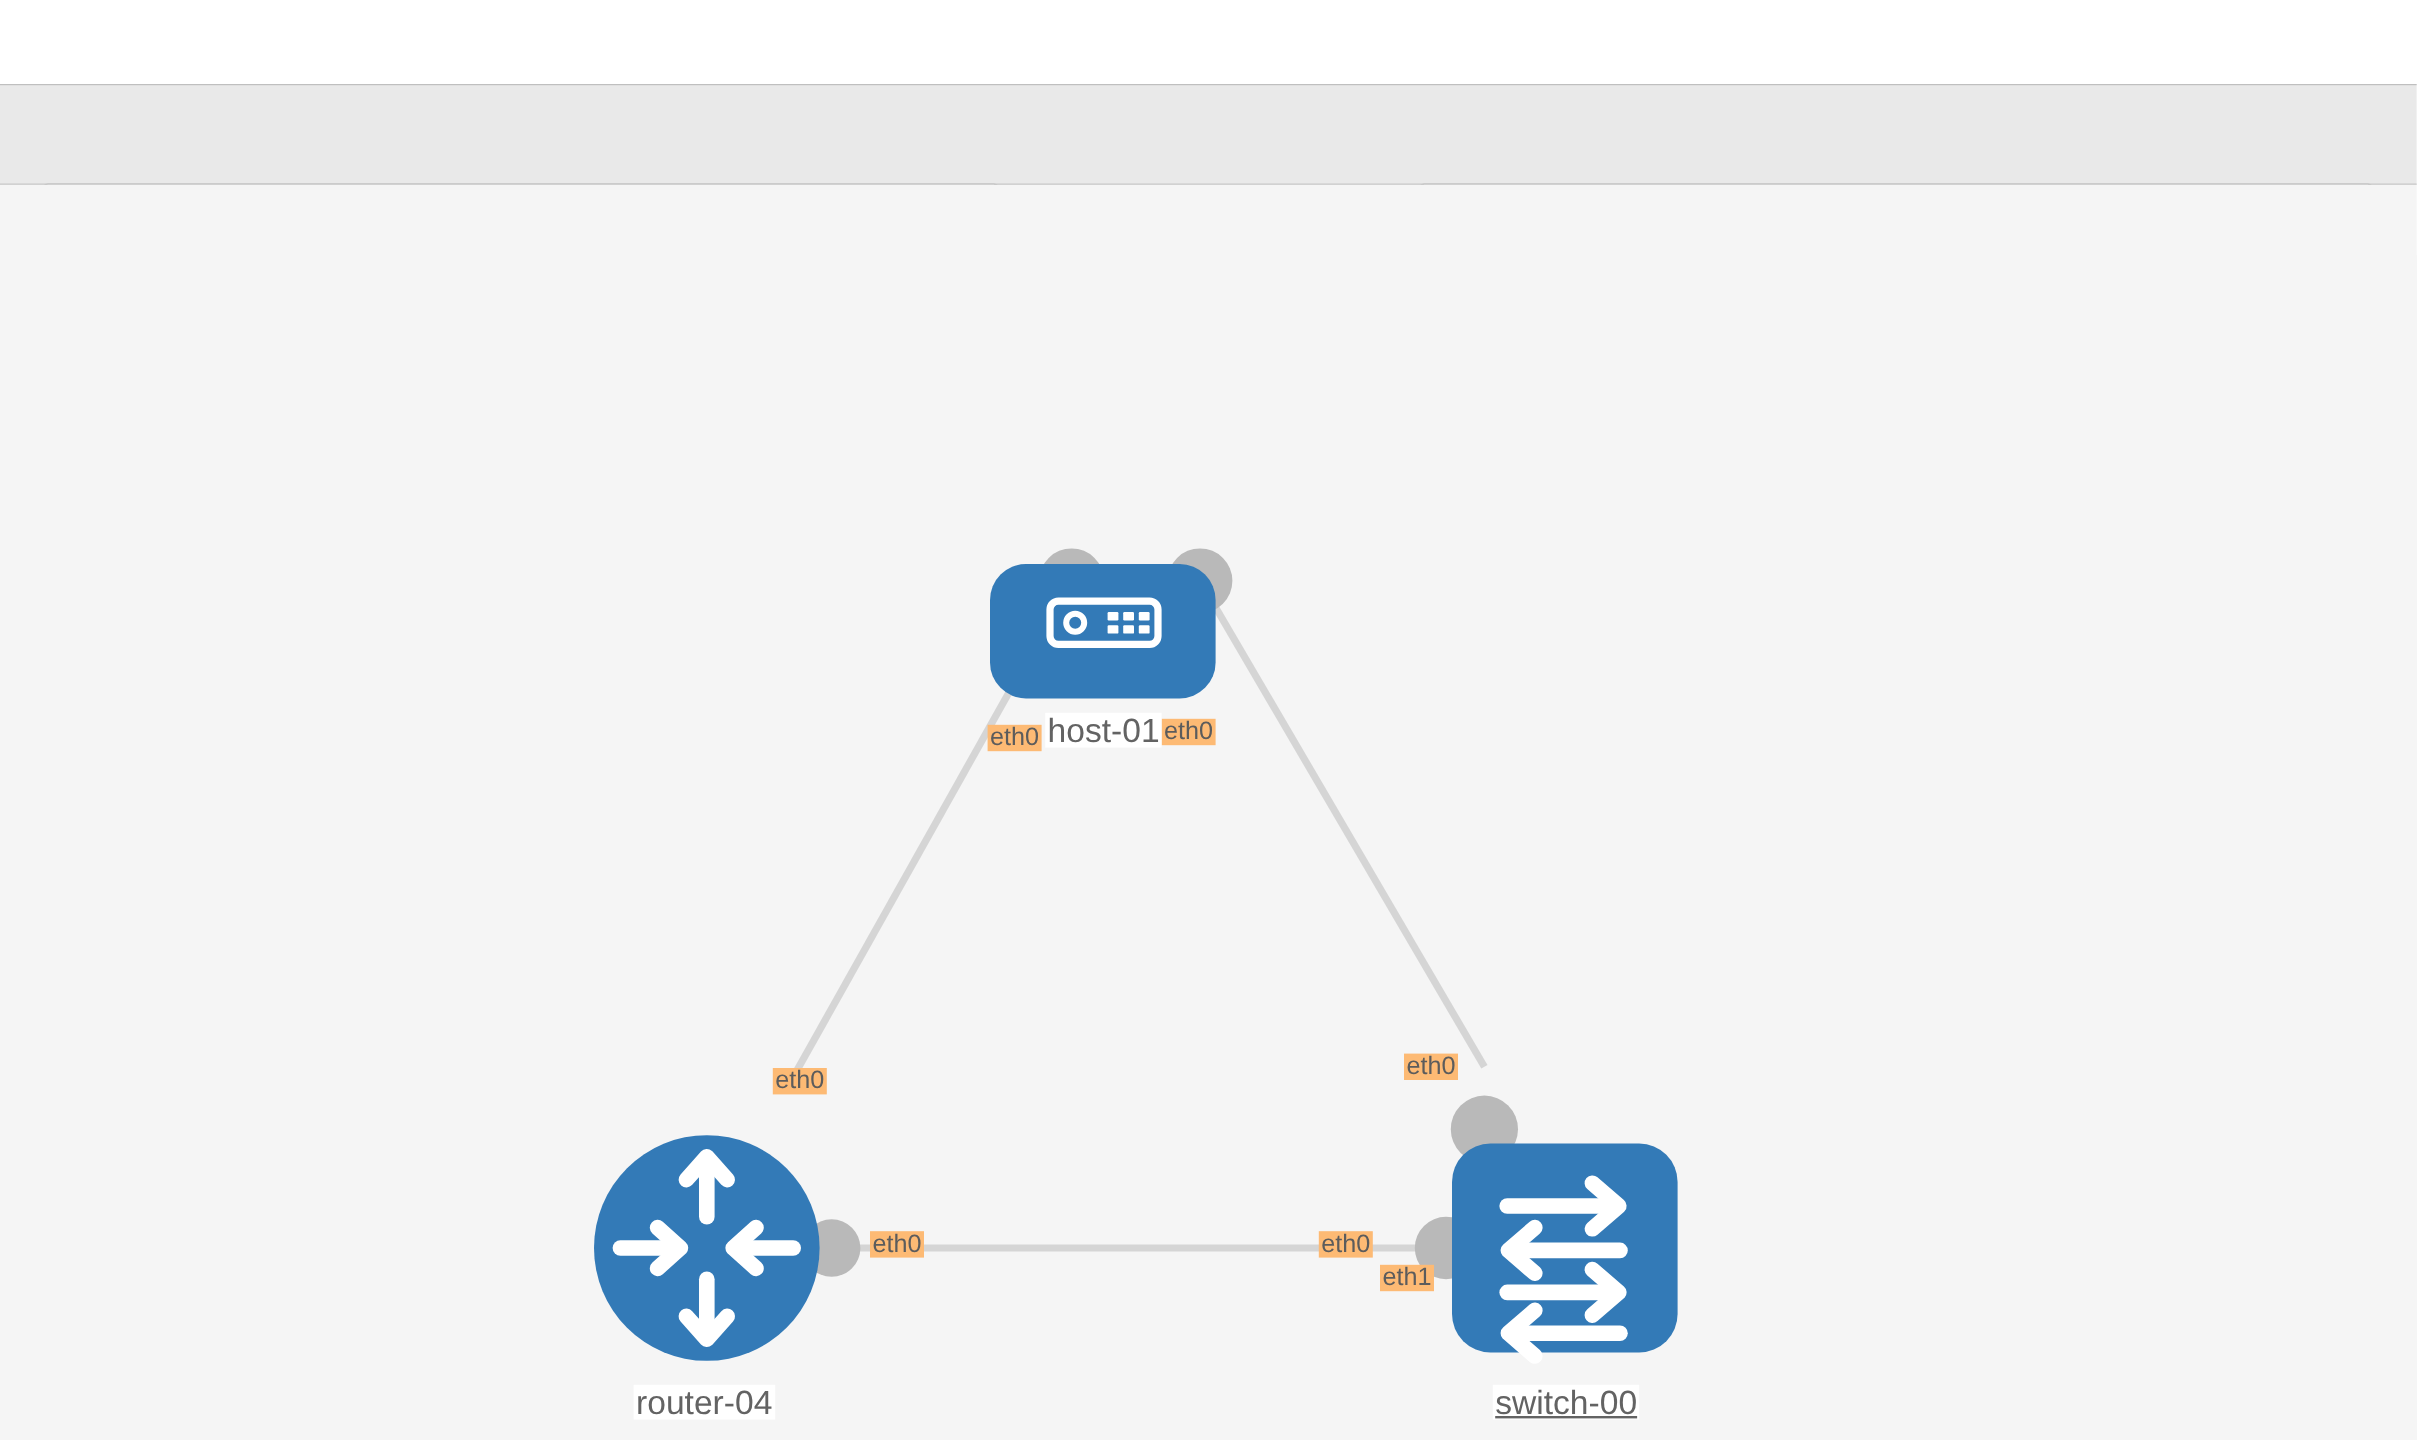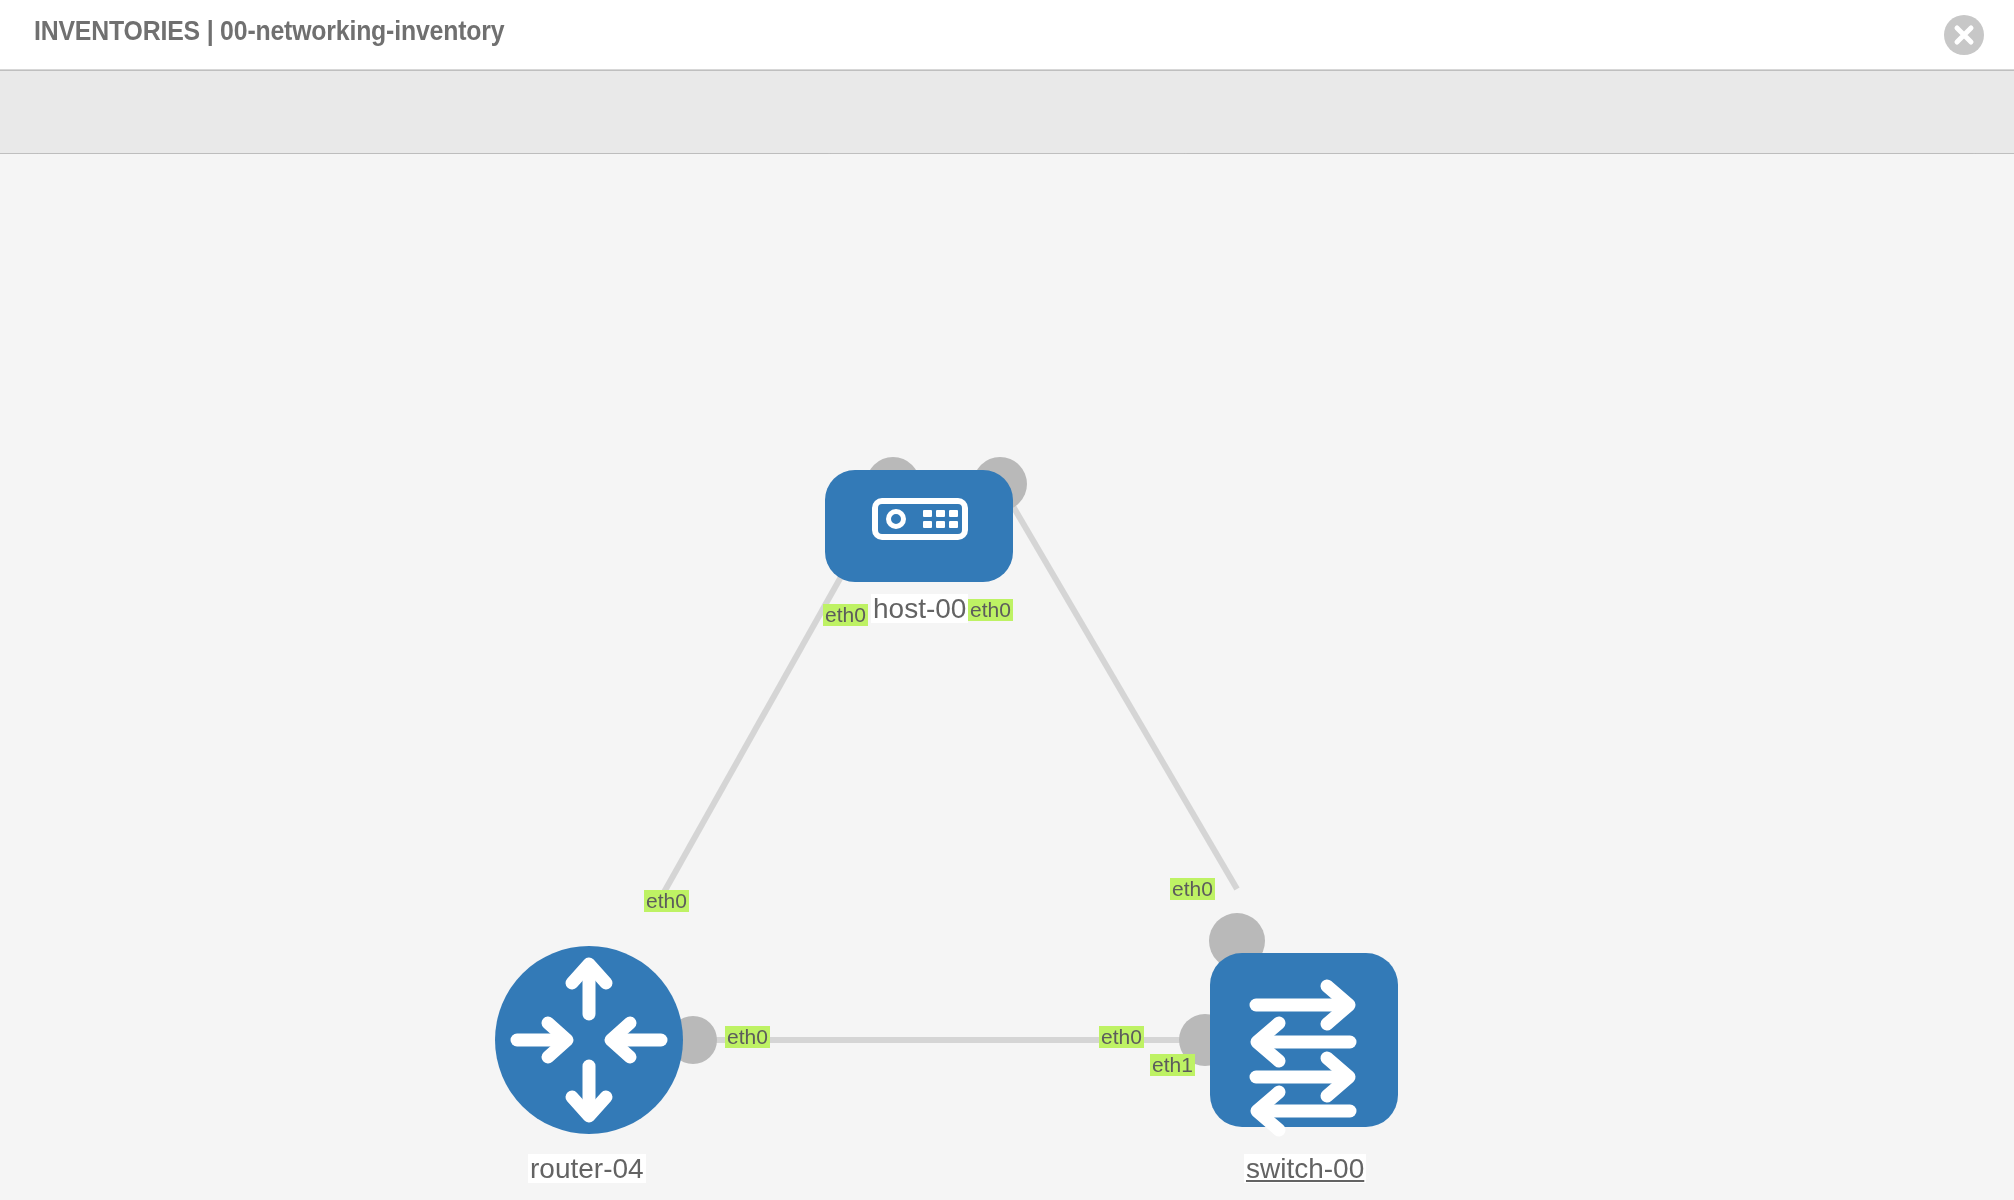--- a/index.html
+++ b/index.html
@@ -126,39 +126,31 @@
     color: #636363;
     background: #ffffff;
     white-space: nowrap;
     padding: 0 2px;
     line-height: 1.05;
   }
   .port-label {
     position: absolute;
     font-size: 21px;
     color: #5c5c5c;
-    background: #bef264;
+    background: #fdba74;
     white-space: nowrap;
     padding: 0 2px;
     line-height: 1.05;
   }
 </style>
 </head>
 <body>
 
 <div id="app">
 
-  <div class="header">
-    <div class="header-title">INVENTORIES | 00-networking-inventory</div>
-    <div class="close-btn">
-      <svg width="40" height="40" viewBox="0 0 40 40" aria-hidden="true">
-        <path d="M13 13 L27 27 M27 13 L13 27" stroke="#ffffff" stroke-width="5" stroke-linecap="round"></path>
-      </svg>
-    </div>
-  </div>
 
   <div class="toolbar">
 
     <div class="select-box" id="actions-select">
       <span class="sel-label">ACTIONS</span>
       <span class="caret"></span>
     </div>
 
     <div class="tool-icon" id="wrench-icon">
       <svg width="44" height="44" viewBox="0 0 44 44" aria-hidden="true">
@@ -256,18 +248,18 @@
     </svg>
 
     <span class="port-label" style="left:823px; top:450px;">eth0</span>
     <span class="port-label" style="left:968px; top:445px;">eth0</span>
     <span class="port-label" style="left:644px; top:736px;">eth0</span>
     <span class="port-label" style="left:1170px; top:724px;">eth0</span>
     <span class="port-label" style="left:725px; top:872px;">eth0</span>
     <span class="port-label" style="left:1099px; top:872px;">eth0</span>
     <span class="port-label" style="left:1150px; top:872px;margin-top:28px;">eth1</span>
 
-    <span class="node-label" style="left:871px; top:440px;">host-00</span>
+    <span class="node-label" style="left:871px; top:440px;">host-01</span>
     <span class="node-label" style="left:528px; top:1000px;">router-04</span>
     <span class="node-label" style="left:1244px; top:1000px;text-decoration:underline;">switch-00</span>
 
   </div>
 </div>
 
 </body></html>

